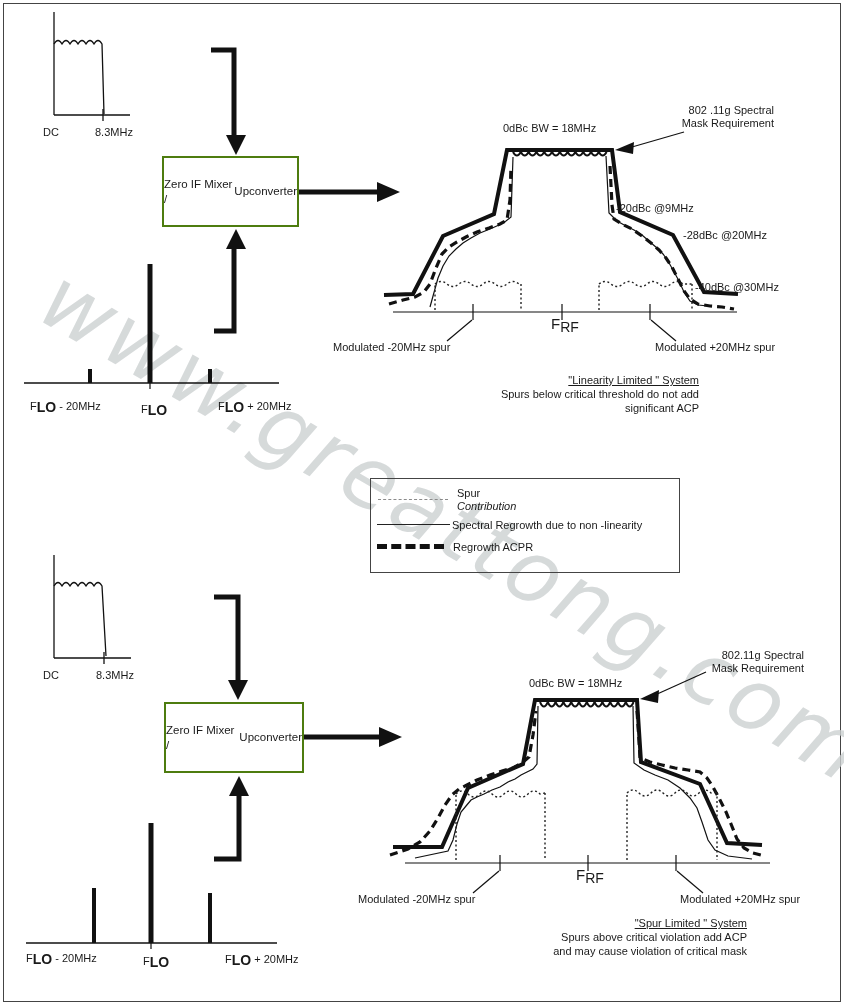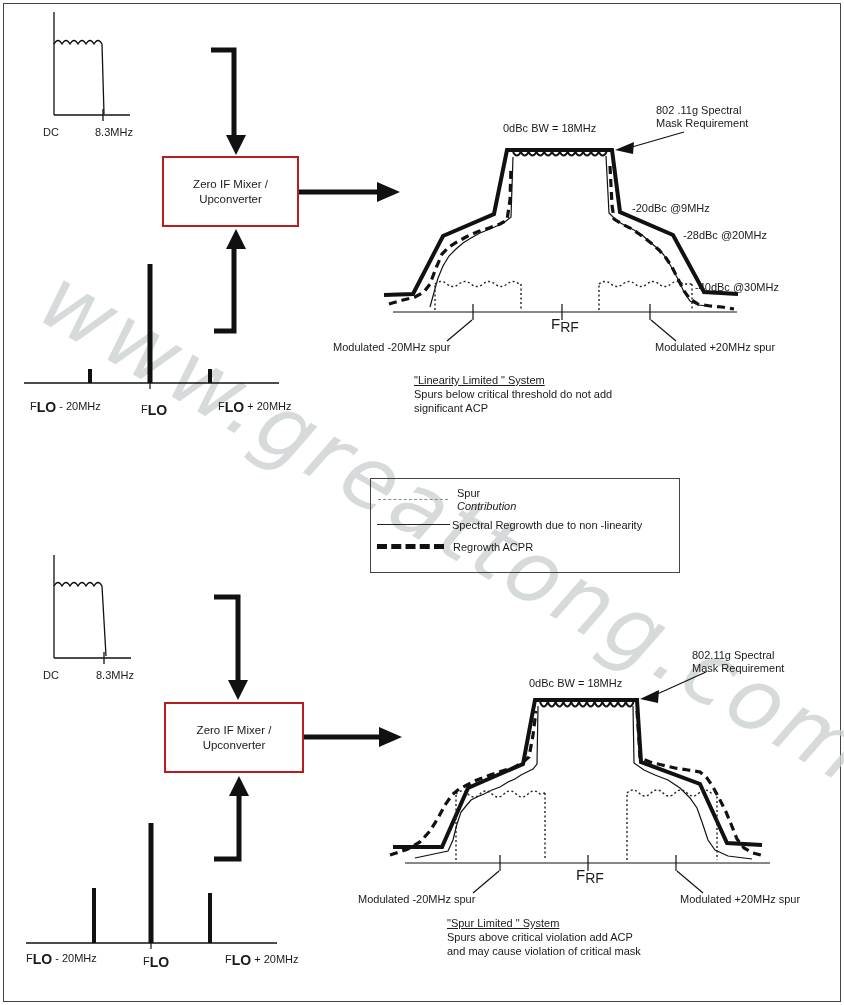--- a/index.html
+++ b/index.html
@@ -4,22 +4,22 @@
 <style>
   html,body{margin:0;padding:0;background:#fff;}
   .page{position:relative;width:844px;height:1005px;background:#fff;overflow:hidden;
         font-family:"Liberation Sans", sans-serif;color:#1a1a1a;}
   .border{position:absolute;left:3px;top:3px;width:836px;height:997px;border:1.5px solid #444;}
   .watermark{position:absolute;left:74px;top:248px;transform:rotate(30deg);transform-origin:left top;
              font-size:86px;letter-spacing:4px;font-style:italic;color:#cdd1d2;opacity:.8;
              white-space:nowrap;z-index:1;font-family:"DejaVu Sans", sans-serif;}
   svg.art{position:absolute;left:0;top:0;z-index:2;}
   .lbl{position:absolute;font-size:11px;line-height:13px;white-space:nowrap;z-index:3;}
-  .ctr{text-align:left;white-space:normal;}
-  .box{position:absolute;border:2px solid #b91c1c;background:transparent;display:flex;flex-direction:column;
+  .ctr{text-align:right;white-space:normal;}
+  .box{position:absolute;border:2px solid #4d7c0f;background:transparent;display:flex;flex-direction:row;
        align-items:center;justify-content:center;font-size:11.5px;line-height:15px;z-index:3;}
   .legendbox{position:absolute;left:370px;top:478px;width:308px;height:93px;border:1.5px solid #444;z-index:2;}
   .ls{position:absolute;z-index:3;}
   .ls-dot{border-top:1px dashed #8a8a8a;}
   .ls-thin{border-top:1.2px solid #222;}
   .ls-dash{border-top:5px dashed #111;}
   .u{text-decoration:underline;}
   sub.lo{font-size:14px;vertical-align:-2px;font-weight:bold;}
   .frf{font-size:15px;}
   .frf sub{font-size:14px;vertical-align:-3px;}
@@ -161,21 +161,21 @@
   <div class="box" style="left:162px;top:156px;width:133px;height:67px;">
     <span>Zero IF Mixer /</span>
     <span>Upconverter</span>
   </div>
 
   <div class="lbl" style="left:503px;top:122px;">0dBc BW = 18MHz</div>
   <div class="lbl ctr" style="left:656px;top:104px;width:118px;">
     <span>802 .11g Spectral</span><br>
     <span>Mask Requirement</span>
   </div>
-  <div class="lbl" style="left:632px;top:202px;">-20dBc @9MHz</div>
+  <div class="lbl" style="left:616px;top:202px;">-20dBc @9MHz</div>
   <div class="lbl" style="left:683px;top:229px;">-28dBc @20MHz</div>
   <div class="lbl" style="left:695px;top:281px;">-40dBc @30MHz</div>
 
   <div class="lbl frf" style="left:551px;top:317px;">
     <span>F</span><sub>RF</sub>
   </div>
   <div class="lbl" style="left:333px;top:341px;">Modulated  -20MHz spur</div>
   <div class="lbl" style="left:655px;top:341px;">Modulated  +20MHz spur</div>
 
   <div class="lbl ctr cap" style="left:414px;top:373px;width:285px;">

